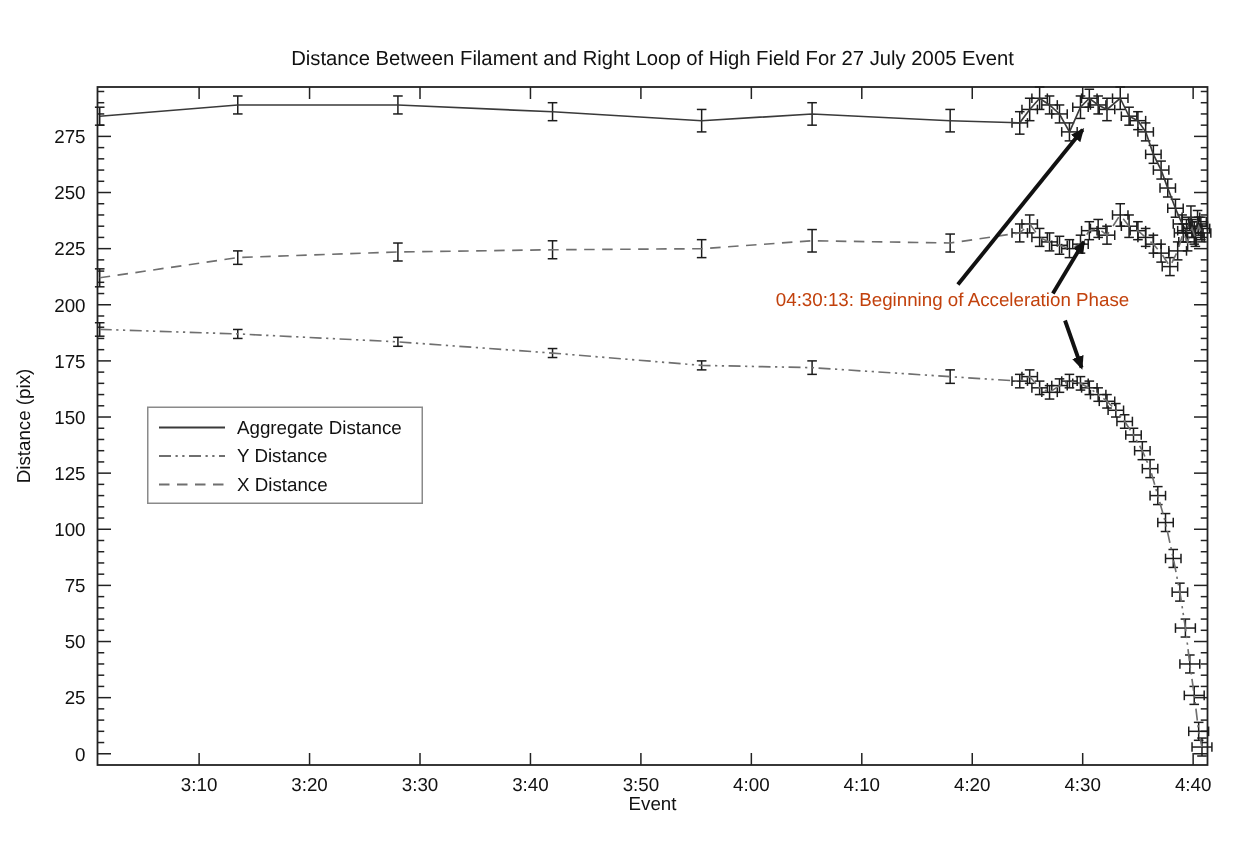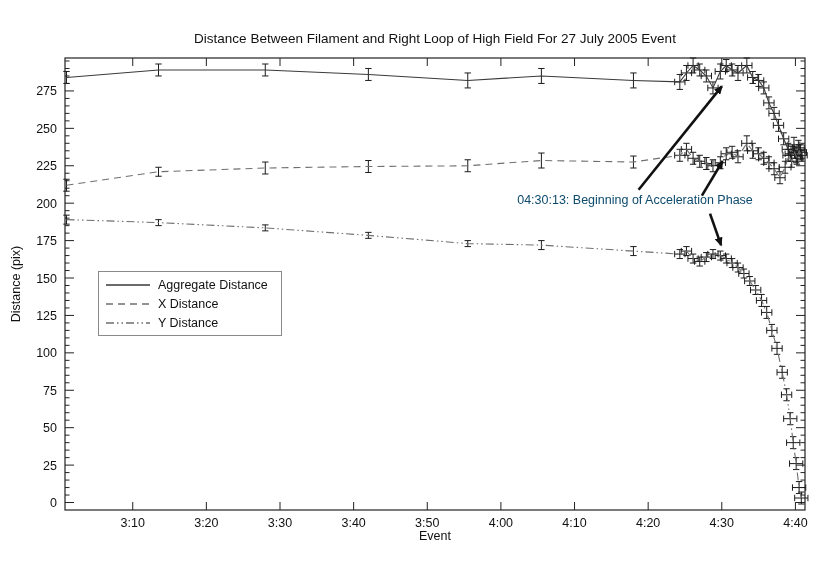--- a/index.html
+++ b/index.html
@@ -23,21 +23,21 @@
   #legend{
     position:absolute;left:98px;top:271px;width:184px;
     border:1px solid #8a8a8a;background:#ffffff;box-sizing:border-box;
     padding:3px 13px 3px 7px;
   }
   .legend-row{display:flex;align-items:center;height:19px;}
   .legend-sample{width:44px;height:6px;flex:0 0 44px;margin-right:8px;}
   .legend-label{font-size:12.5px;color:#111;white-space:nowrap;}
   #annotation{
     position:absolute;left:490px;top:193px;width:290px;text-align:center;
-    font-size:12.5px;color:#0c4a6e;white-space:nowrap;
+    font-size:12.5px;color:#c2410c;white-space:nowrap;
   }
   text.tick-label{font-family:"Liberation Sans",sans-serif;fill:#111;}
 </style>
 </head>
 <body>
 
 <div id="stage">
 
   <div id="chart-title">Distance Between Filament and Right Loop of High Field For 27 July 2005 Event</div>
 
@@ -739,30 +739,30 @@
 
   <div id="legend">
     <div class="legend-row">
       <svg class="legend-sample" viewBox="0 0 44 6">
         <line x1="0" y1="3" x2="44" y2="3" stroke="#3a3a3a" stroke-width="1.3"></line>
       </svg>
       <span class="legend-label">Aggregate Distance</span>
     </div>
     <div class="legend-row">
       <svg class="legend-sample" viewBox="0 0 44 6">
+        <line x1="0" y1="3" x2="44" y2="3" stroke="#6f6f6f" stroke-width="1.3" stroke-dasharray="8 3 1.5 3 1.5 3"></line>
+      </svg>
+      <span class="legend-label">Y Distance</span>
+    </div>
+    <div class="legend-row">
+      <svg class="legend-sample" viewBox="0 0 44 6">
         <line x1="0" y1="3" x2="44" y2="3" stroke="#6f6f6f" stroke-width="1.3" stroke-dasharray="7 5"></line>
       </svg>
       <span class="legend-label">X Distance</span>
     </div>
-    <div class="legend-row">
-      <svg class="legend-sample" viewBox="0 0 44 6">
-        <line x1="0" y1="3" x2="44" y2="3" stroke="#6f6f6f" stroke-width="1.3" stroke-dasharray="8 3 1.5 3 1.5 3"></line>
-      </svg>
-      <span class="legend-label">Y Distance</span>
-    </div>
   </div>
 
   <div id="annotation">04:30:13: Beginning of Acceleration Phase</div>
 
   <div id="x-axis-label">Event</div>
 
   <div id="y-axis-label">Distance (pix)</div>
 
 </div>
 

